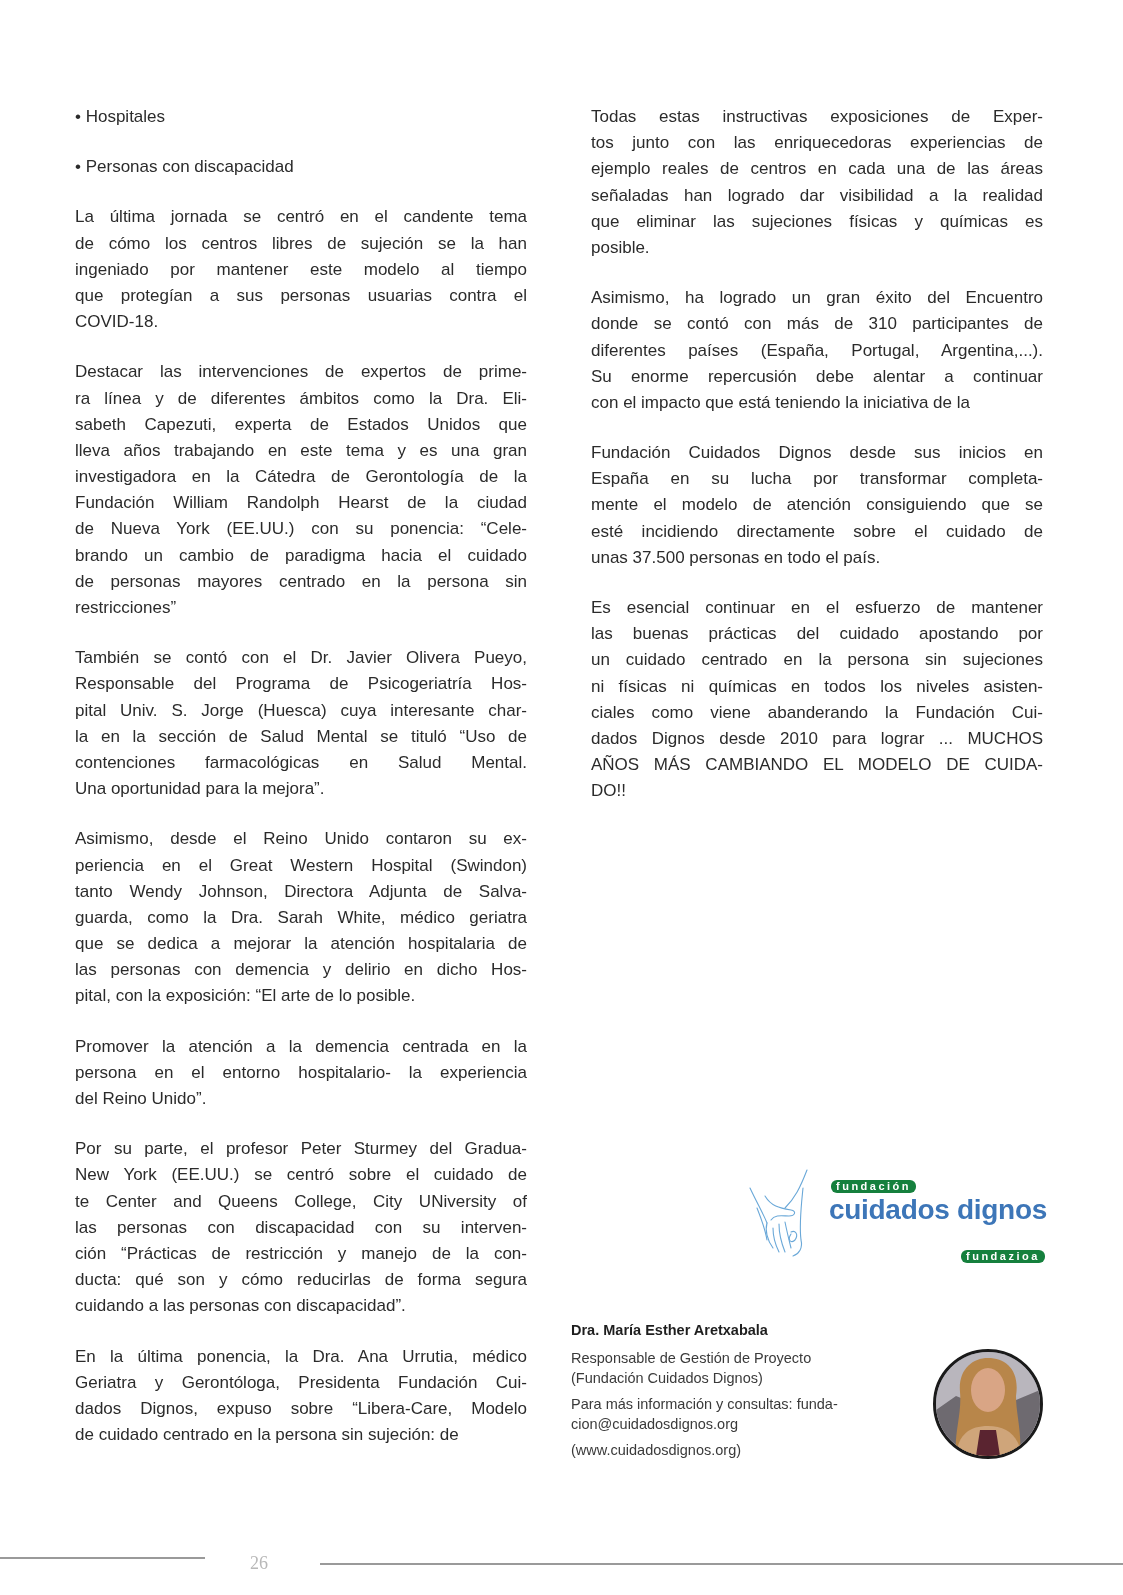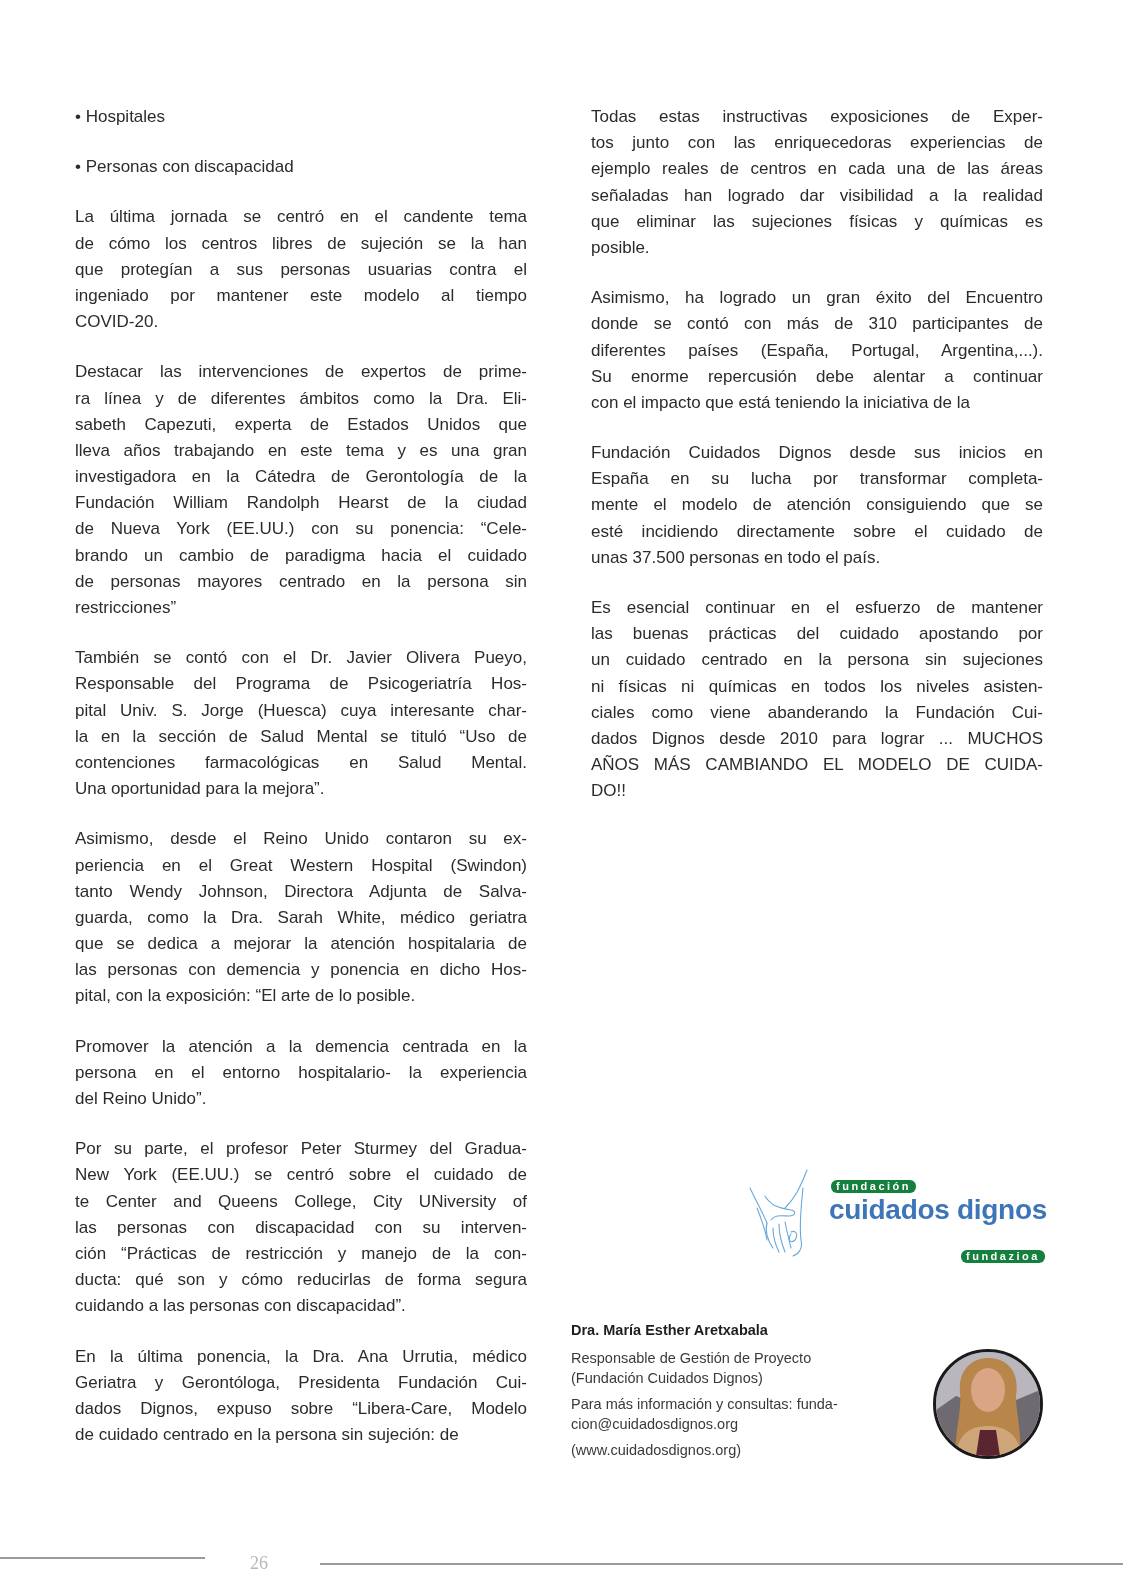--- a/index.html
+++ b/index.html
@@ -33,23 +33,23 @@
 
 <div class="col col-left">
   <div id="left-bullets">
       <div class="bullet">• Hospitales</div>
       <div class="bullet">• Personas con discapacidad</div>
     </div>
   <div id="left-paras">
       <div class="para">
         <span class="line">La última jornada se centró en el candente tema</span>
         <span class="line">de cómo los centros libres de sujeción se la han</span>
+        <span class="line">ingeniado por mantener este modelo al tiempo</span>
         <span class="line">que protegían a sus personas usuarias contra el</span>
-        <span class="line">ingeniado por mantener este modelo al tiempo</span>
-        <span class="line last">COVID-20.</span>
+        <span class="line last">COVID-18.</span>
       </div>
       <div class="para">
         <span class="line">Destacar las intervenciones de expertos de prime-</span>
         <span class="line">ra línea y de diferentes ámbitos como la Dra. Eli-</span>
         <span class="line">sabeth Capezuti, experta de Estados Unidos que</span>
         <span class="line">lleva años trabajando en este tema y es una gran</span>
         <span class="line">investigadora en la Cátedra de Gerontología de la</span>
         <span class="line">Fundación William Randolph Hearst de la ciudad</span>
         <span class="line">de Nueva York (EE.UU.) con su ponencia: “Cele-</span>
         <span class="line">brando un cambio de paradigma hacia el cuidado</span>
@@ -63,21 +63,21 @@
         <span class="line">la en la sección de Salud Mental se tituló “Uso de</span>
         <span class="line">contenciones farmacológicas en Salud Mental.</span>
         <span class="line last">Una oportunidad para la mejora”.</span>
       </div>
       <div class="para">
         <span class="line">Asimismo, desde el Reino Unido contaron su ex-</span>
         <span class="line">periencia en el Great Western Hospital (Swindon)</span>
         <span class="line">tanto Wendy Johnson, Directora Adjunta de Salva-</span>
         <span class="line">guarda, como la Dra. Sarah White, médico geriatra</span>
         <span class="line">que se dedica a mejorar la atención hospitalaria de</span>
-        <span class="line">las personas con demencia y ponencia en dicho Hos-</span>
+        <span class="line">las personas con demencia y delirio en dicho Hos-</span>
         <span class="line last">pital, con la exposición: “El arte de lo posible.</span>
       </div>
       <div class="para">
         <span class="line">Promover la atención a la demencia centrada en la</span>
         <span class="line">persona en el entorno hospitalario- la experiencia</span>
         <span class="line last">del Reino Unido”.</span>
       </div>
       <div class="para">
         <span class="line">Por su parte, el profesor Peter Sturmey del Gradua-</span>
         <span class="line">New York (EE.UU.) se centró sobre el cuidado de</span>

